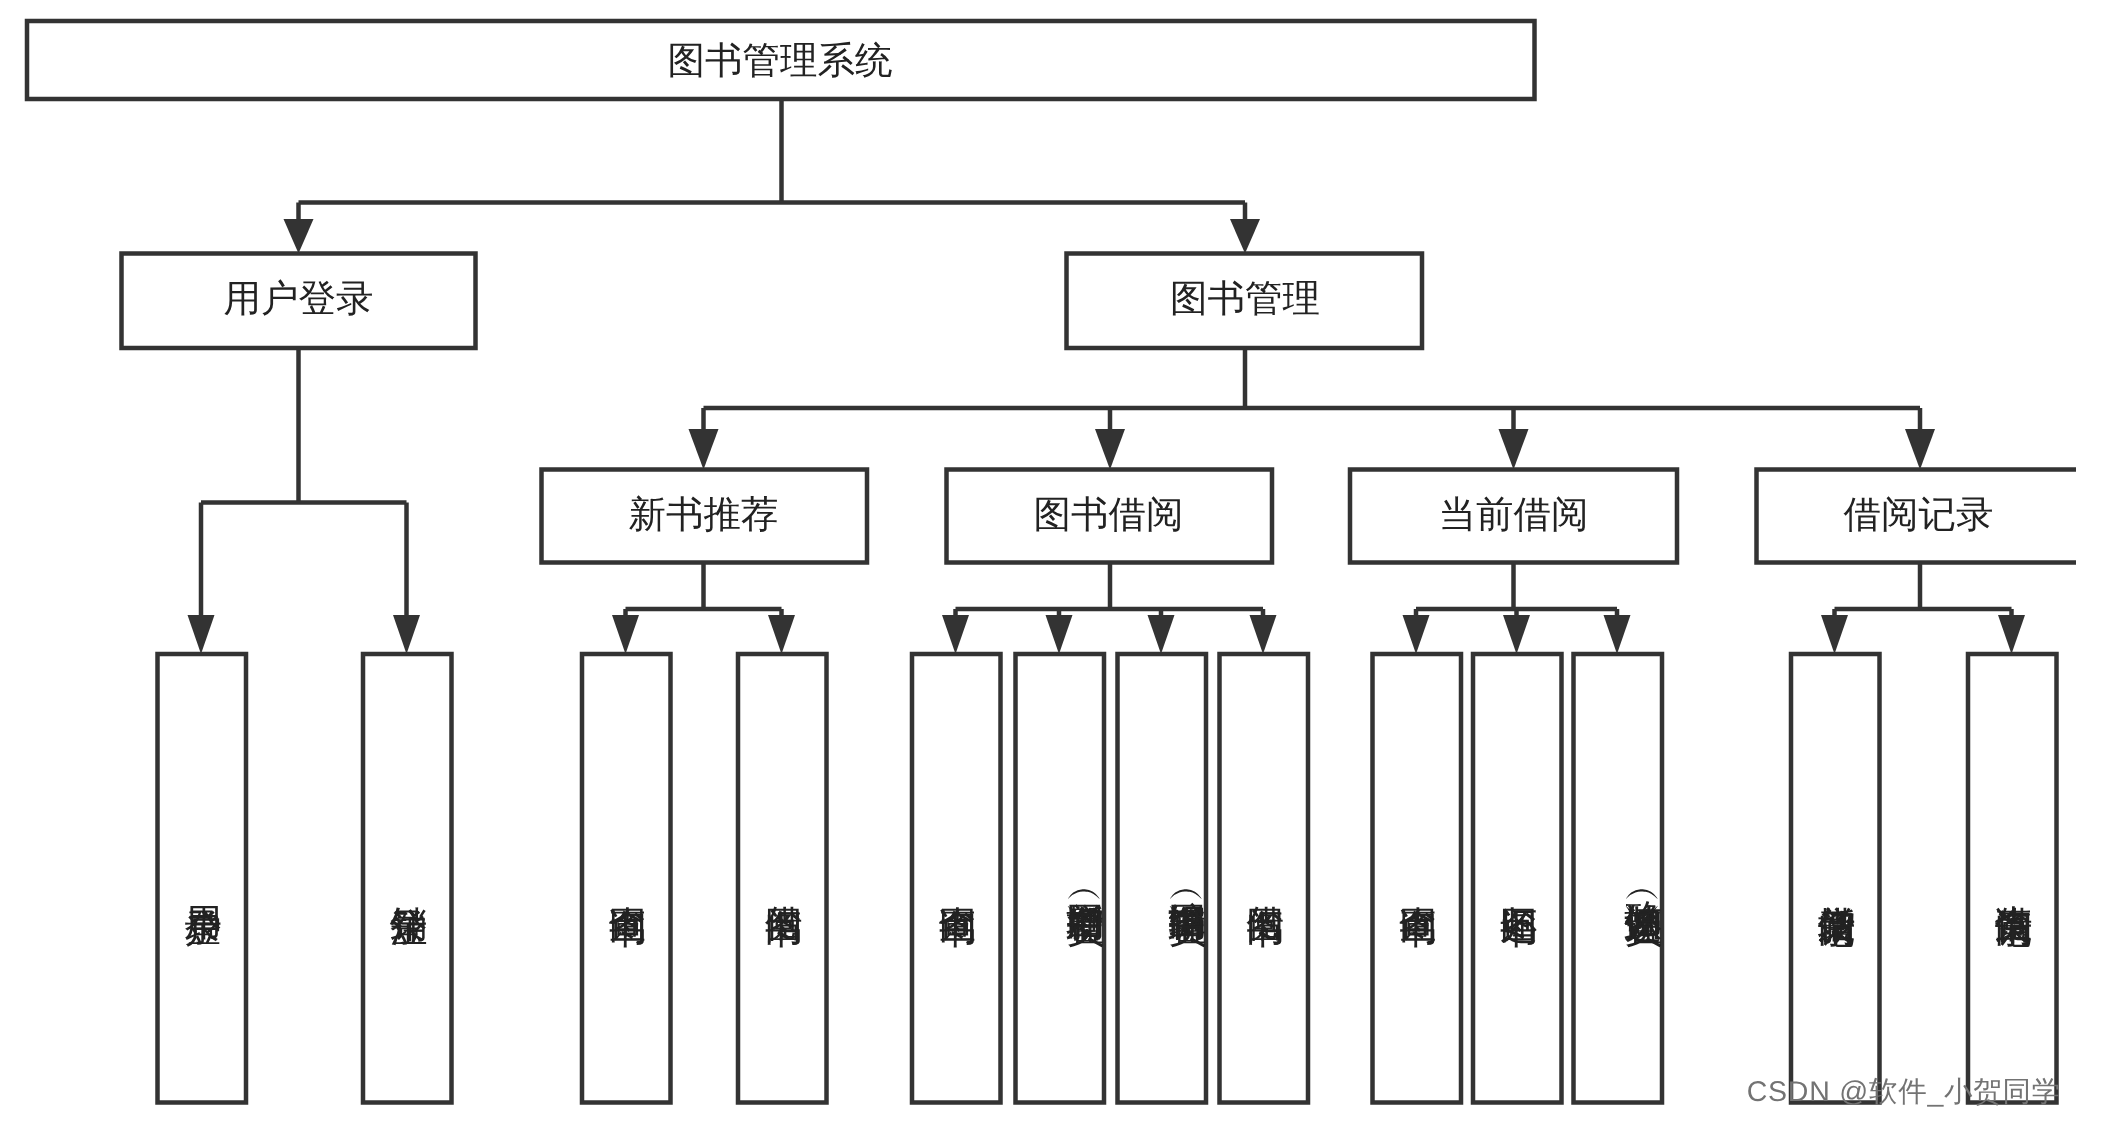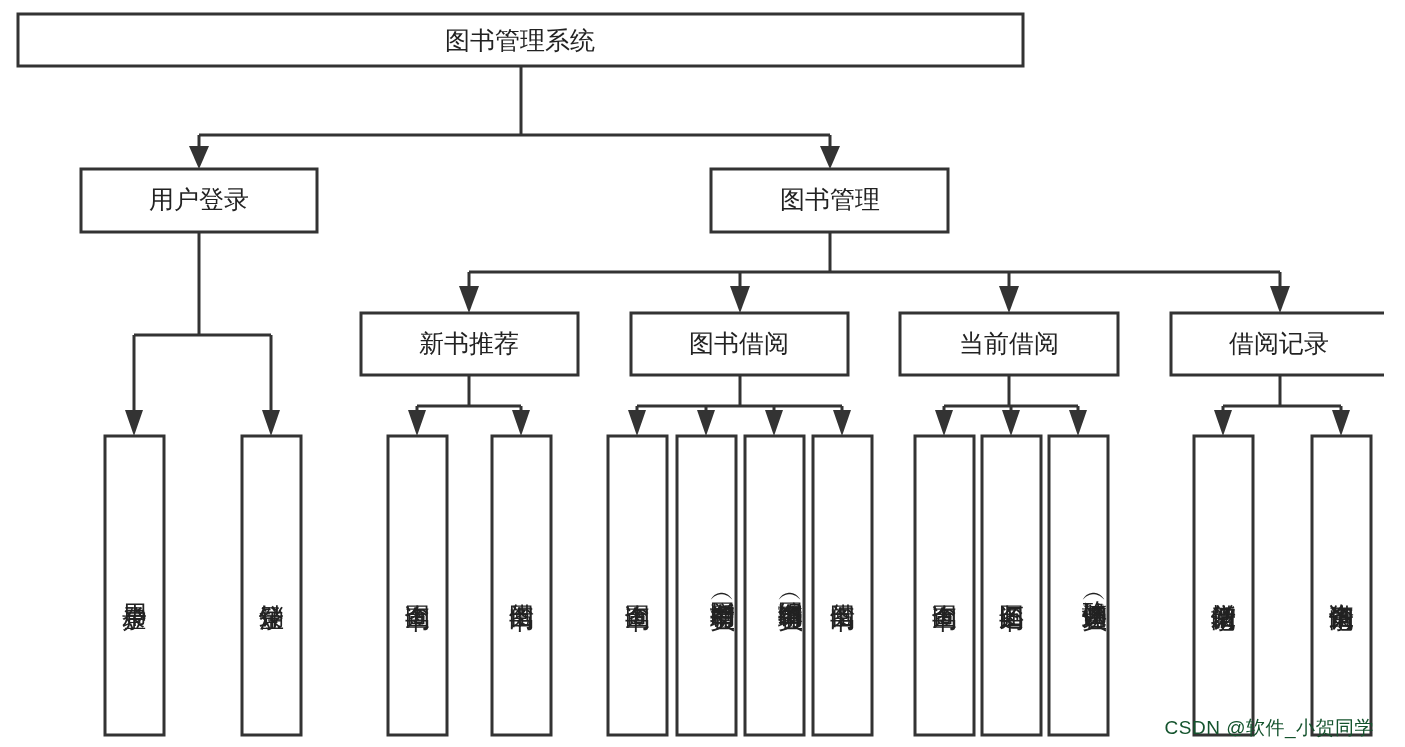--- a/index.html
+++ b/index.html
@@ -64,21 +64,21 @@
     justify-content: center;
     white-space: nowrap;
     pointer-events: none;
   }
   .watermark {
     position: absolute;
     right: 10px;
     bottom: 6px;
     font-family: "Liberation Sans", "DejaVu Sans", sans-serif;
     font-size: 19px;
-    color: #14532d;
+    color: #737373;
     letter-spacing: 0.5px;
     white-space: nowrap;
   }
 </style>
 </head>
 <body>
 
 <div id="diagram-root">
 
   <svg id="tree-svg" viewBox="0 0 1405 747">

